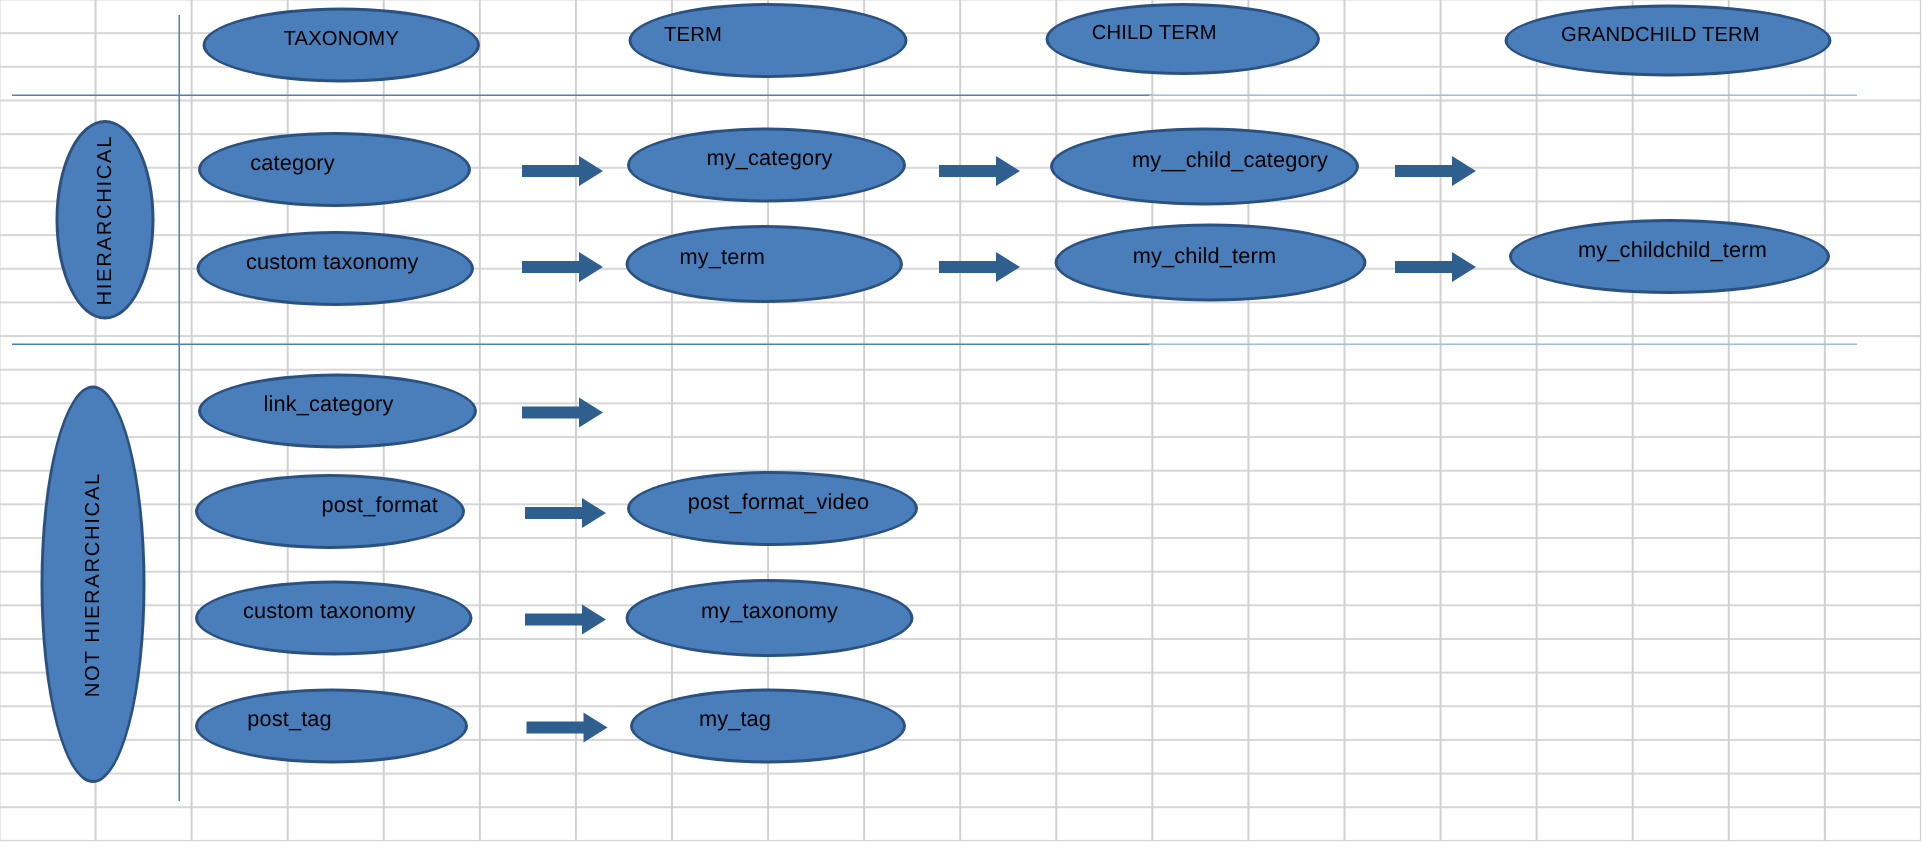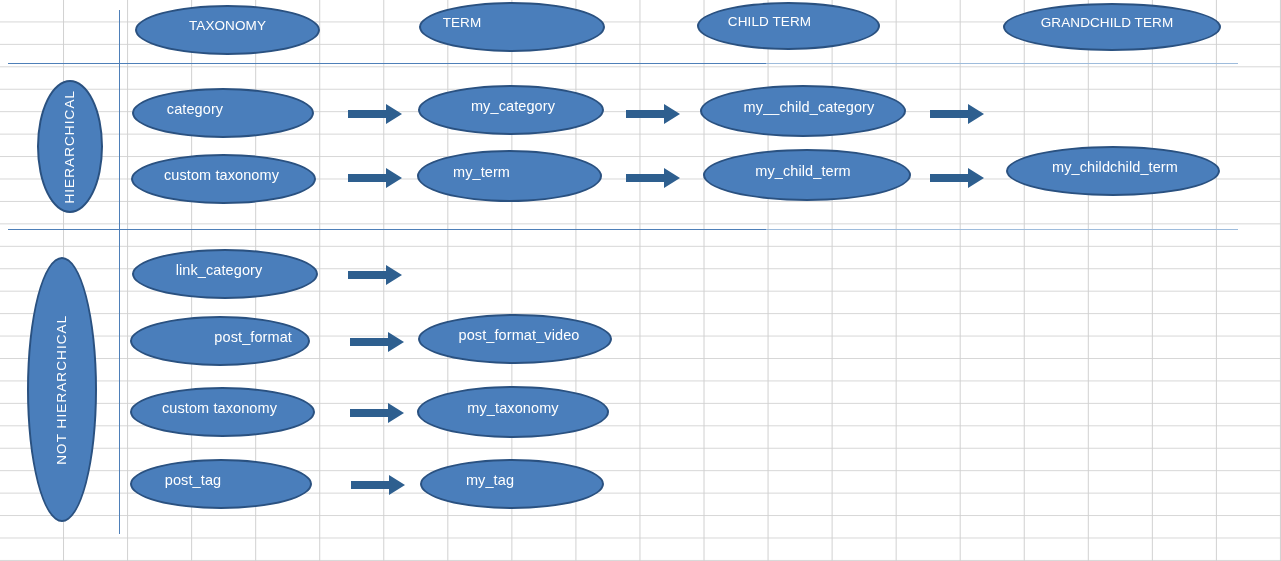--- a/index.html
+++ b/index.html
@@ -49,21 +49,21 @@
     border-left: 1.6px solid #4e7fb8;
   }
 
   
   .node {
     position: absolute;
     box-sizing: border-box;
     border-radius: 50%;
     background: #4a7ebb;
     border: 2.2px solid #2a5180;
-    color: #ffffff;
+    color: #000000;
     display: flex;
     align-items: center;
     justify-content: center;
     text-align: center;
     line-height: 1.15;
     white-space: nowrap;
     letter-spacing: 0.1px;
     overflow: hidden;
   }
   .node .lbl {
@@ -149,21 +149,21 @@
   </span>
   <div class="node row" style="left:418px; top:85px; width:186px; height:50px;">
     <span class="lbl" style="left:2px;">my_category</span>
   </div>
   <span class="arrow" style="left:626px; top:103px;">
     <svg width="55" height="22" viewBox="0 0 55 22">
       <path d="M0 7 L38 7 L38 1 L54 11 L38 21 L38 15 L0 15 Z" fill="#2e5f8f"></path>
     </svg>
   </span>
   <div class="node row" style="left:700px; top:85px; width:206px; height:52px;">
-    <span class="lbl" style="left:6px;">my__child_category</span>
+    <span class="lbl" style="left:17px;">my__child_category</span>
   </div>
   <span class="arrow" style="left:930px; top:103px;">
     <svg width="55" height="22" viewBox="0 0 55 22">
       <path d="M0 7 L38 7 L38 1 L54 11 L38 21 L38 15 L0 15 Z" fill="#2e5f8f"></path>
     </svg>
   </span>
 
   <div class="node row" style="left:131px; top:154px; width:185px; height:50px;">
     <span class="lbl" style="left:-2px;">custom  taxonomy</span>
   </div>

